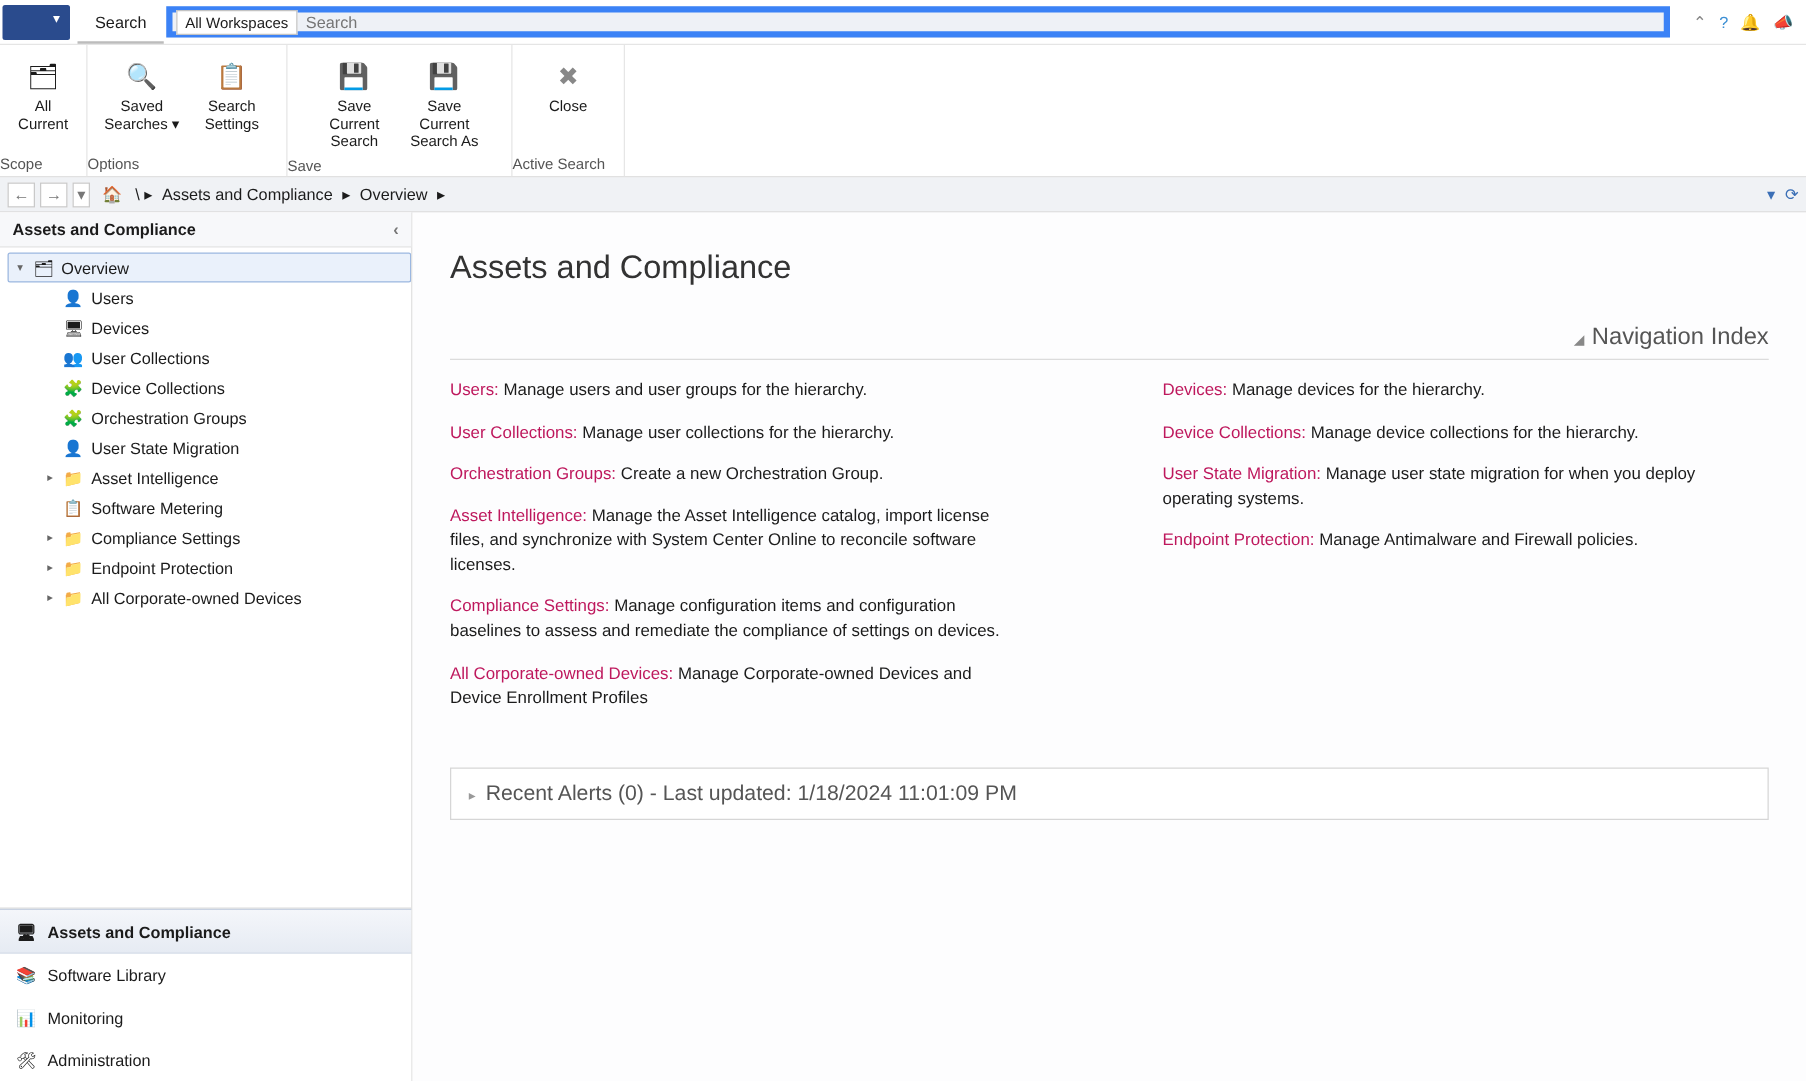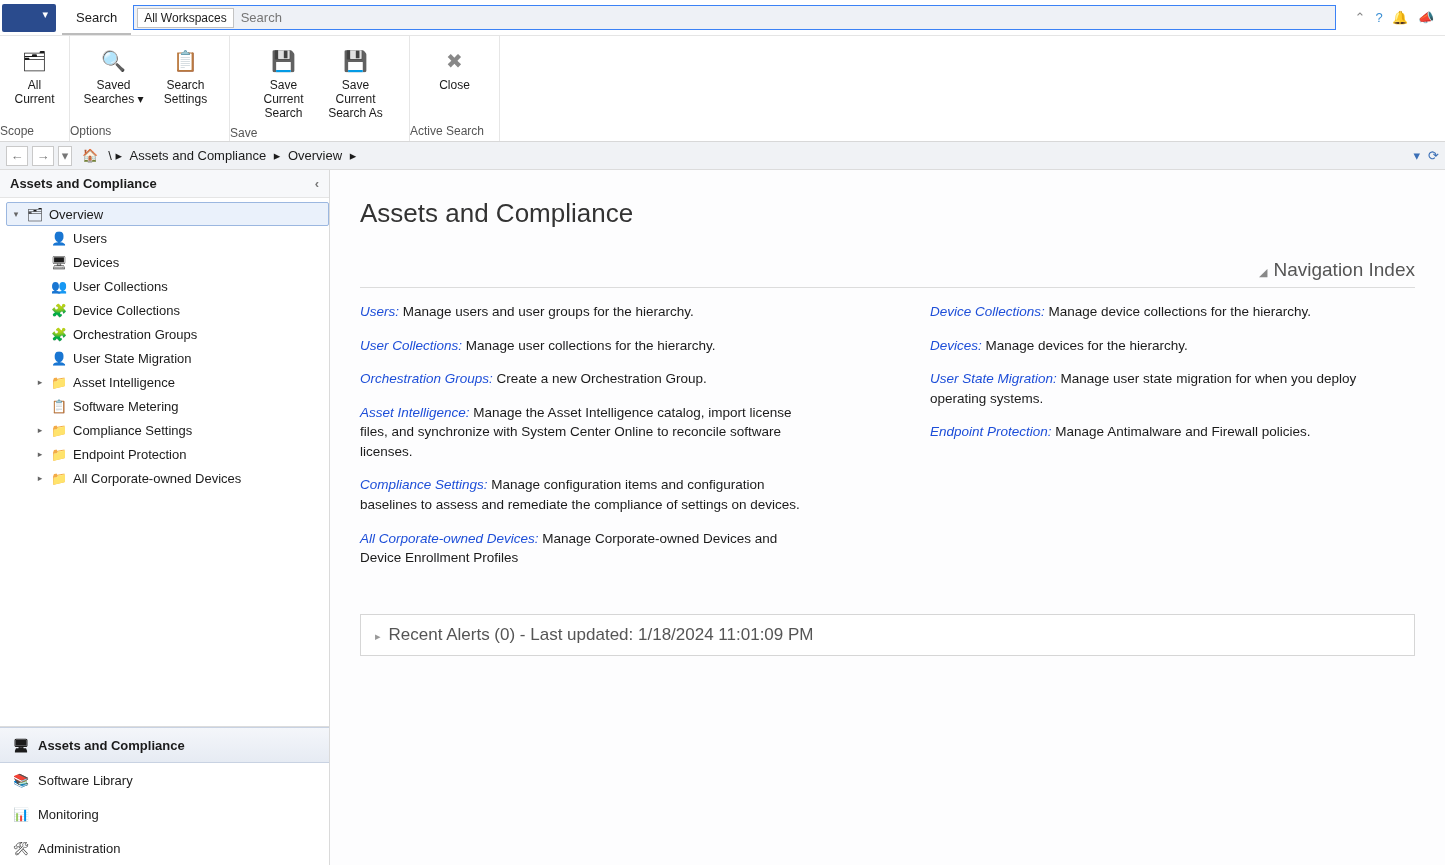--- a/index.html
+++ b/index.html
@@ -3,21 +3,21 @@
 <meta charset="utf-8">
 <style>
 * { box-sizing: border-box; margin: 0; padding: 0; }
 html,body { width:1445px; height:865px; font-family:"Segoe UI",Tahoma,sans-serif; font-size:13px; color:#1b1b1b; background:#f8f9fb; overflow:hidden; }
 
 
 .topbar { display:flex; align-items:stretch; height:36px; background:#fff; border-bottom:1px solid #e5e5e5; }
 .app-menu { width:54px; height:28px; margin:4px 6px 4px 2px; background:#2a4b8d; border-radius:2px; position:relative; }
 .app-menu::after{content:"▾"; color:#fff; position:absolute; right:8px; top:4px; font-size:11px;}
 .tab-search { padding:0 14px; line-height:35px; border-bottom:2px solid #bcbcbc;}
-.search-wrap { flex:1; display:flex; align-items:center; border:1px solid #3b82f6; margin:5px 8px 5px 2px; background:#eef1f6; }
+.search-wrap { flex:1; display:flex; align-items:center; border:5px solid #3b82f6; margin:5px 8px 5px 2px; background:#eef1f6; }
 .scope-chip { padding:2px 6px; border:1px solid #c3c3c3; margin:2px 3px; background:#fff; font-size:12px;}
 .search-input{ flex:1; border:none; background:transparent; padding:4px; outline:none; font-size:13px; color:#666;}
 .titlebar-icons{ display:flex; align-items:center; gap:10px; padding:0 10px; color:#888;}
 .titlebar-icons span{cursor:pointer;}
 
 
 .ribbon { display:flex; height:106px; background:#fff; border-bottom:1px solid #d8d8d8; }
 .rib-group{ display:flex; flex-direction:column; border-right:1px solid #e6e6e6; }
 .rib-buttons{ flex:1; display:flex; justify-content:center; align-items:flex-start; padding-top:6px;}
 .rib-btn{ display:flex; flex-direction:column; align-items:center; width:72px; text-align:center; font-size:12px; gap:2px; padding:4px 2px; cursor:pointer;}
@@ -51,21 +51,21 @@
 .wic{ width:18px;height:18px; display:inline-flex;align-items:center;justify-content:center;}
 
 
 .content{ flex:1; padding:20px 30px 10px 30px; background:#fdfdfe; overflow:auto;}
 h1.page-title{ font-weight:400; font-size:26px; color:#333; margin:8px 0 30px;}
 .section-head{ font-size:19px; color:#555; padding-bottom:6px; border-bottom:1px solid #dcdcdc; margin-bottom:14px;text-align:right;}
 .section-head .tw{ color:#888; font-size:11px; margin-right:6px;}
 .nav-index{ display:flex; gap:110px; }
 .col{ width:460px; display:flex; flex-direction:column; gap:14px;}
 .entry{ font-size:13.5px; line-height:1.45;}
-.entry a{ color:#1d4ed8; text-decoration:none;font-style:italic;}
+.entry a{ color:#be185d; text-decoration:none;}
 .alerts{ margin-top:46px; border:1px solid #d6d6d6; padding:10px 14px; font-size:17px; color:#555; background:#fff;}
 .alerts .tw{color:#999; font-size:11px; margin-right:8px;}
 </style>
 </head>
 <body>
 
 <div class="topbar">
   <div class="app-menu"></div>
   <div class="tab-search">Search</div>
   <div class="search-wrap">
@@ -238,21 +238,21 @@
     <div class="nav-index">
       <div class="col" id="col-left">
           <div class="entry"><a href="#">Users:</a><span> Manage users and user groups for the hierarchy.</span></div>
           <div class="entry"><a href="#">User Collections:</a><span> Manage user collections for the hierarchy.</span></div>
           <div class="entry"><a href="#">Orchestration Groups:</a><span> Create a new Orchestration Group.</span></div>
           <div class="entry"><a href="#">Asset Intelligence:</a><span> Manage the Asset Intelligence catalog, import license files, and synchronize with System Center Online to reconcile software licenses.</span></div>
           <div class="entry"><a href="#">Compliance Settings:</a><span> Manage configuration items and configuration baselines to assess and remediate the compliance of settings on devices.</span></div>
           <div class="entry"><a href="#">All Corporate-owned Devices:</a><span> Manage Corporate-owned Devices and Device Enrollment Profiles</span></div>
         </div>
       <div class="col" id="col-right">
+          <div class="entry"><a href="#">Devices:</a><span> Manage devices for the hierarchy.</span></div>
           <div class="entry"><a href="#">Device Collections:</a><span> Manage device collections for the hierarchy.</span></div>
-          <div class="entry"><a href="#">Devices:</a><span> Manage devices for the hierarchy.</span></div>
           <div class="entry"><a href="#">User State Migration:</a><span> Manage user state migration for when you deploy operating systems.</span></div>
           <div class="entry"><a href="#">Endpoint Protection:</a><span> Manage Antimalware and Firewall policies.</span></div>
         </div>
     </div>
     <div class="alerts"><span class="tw">▸</span><span>Recent Alerts (0) - Last updated: 1/18/2024 11:01:09 PM</span></div>
   </div>
 </div>
 
 </body></html>

